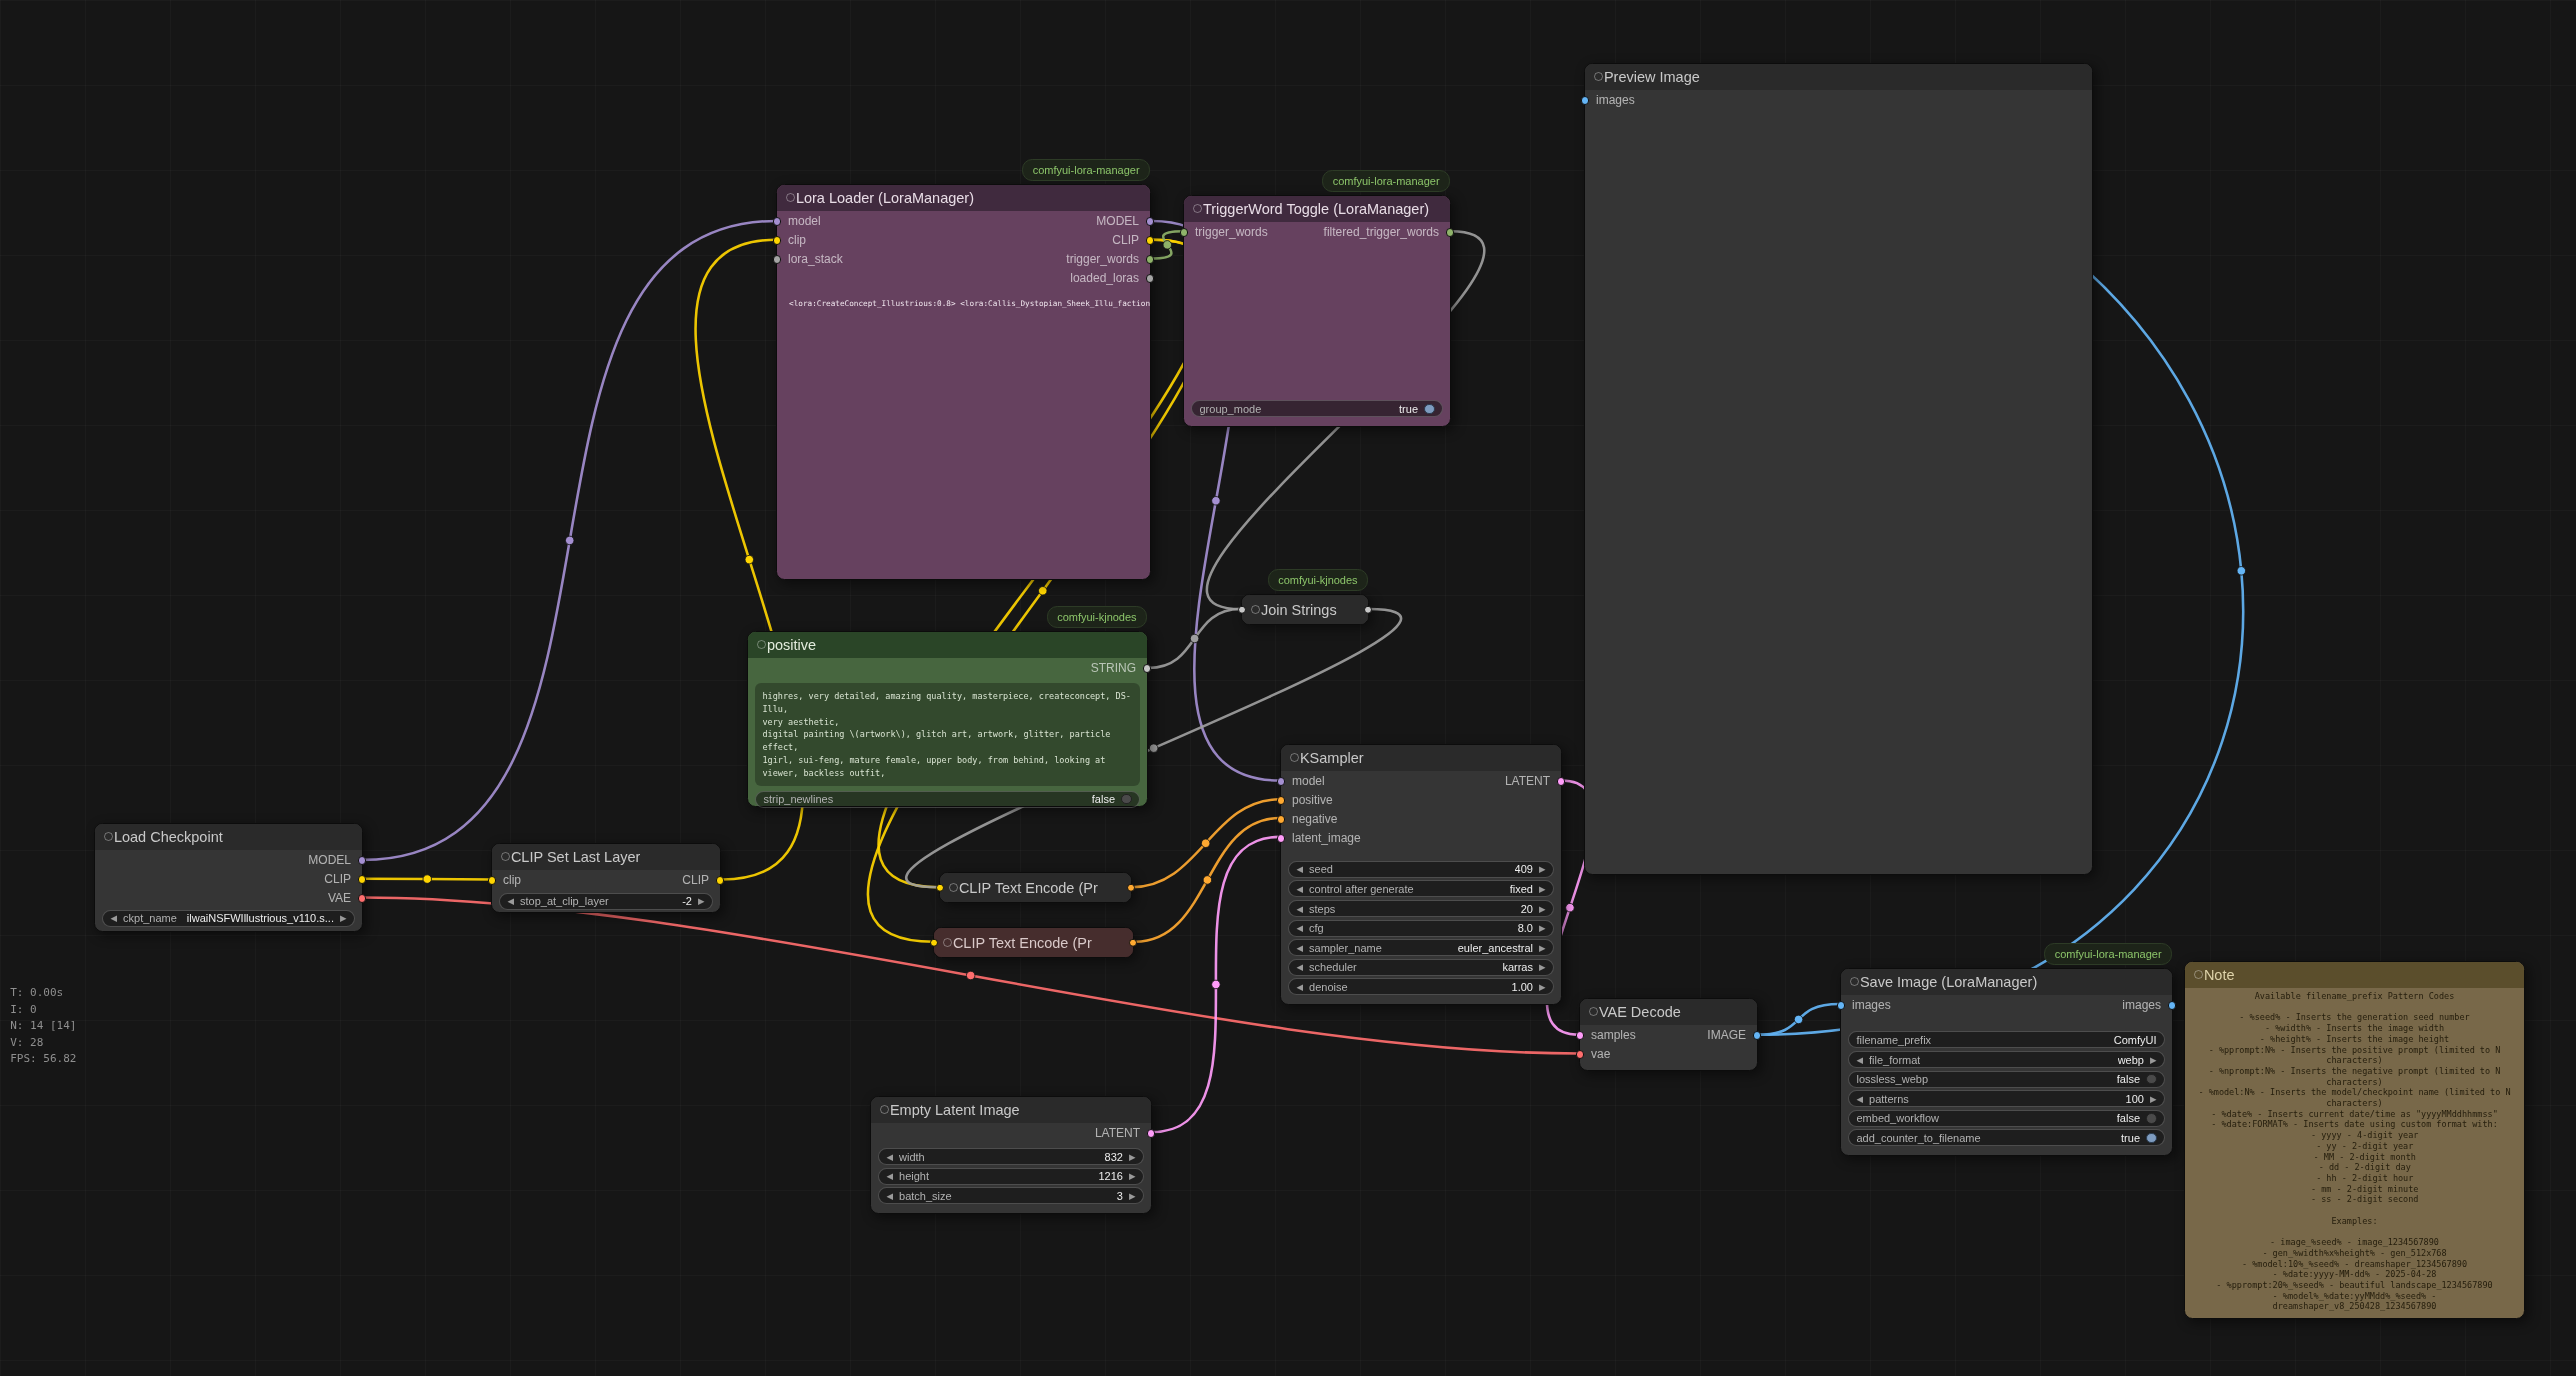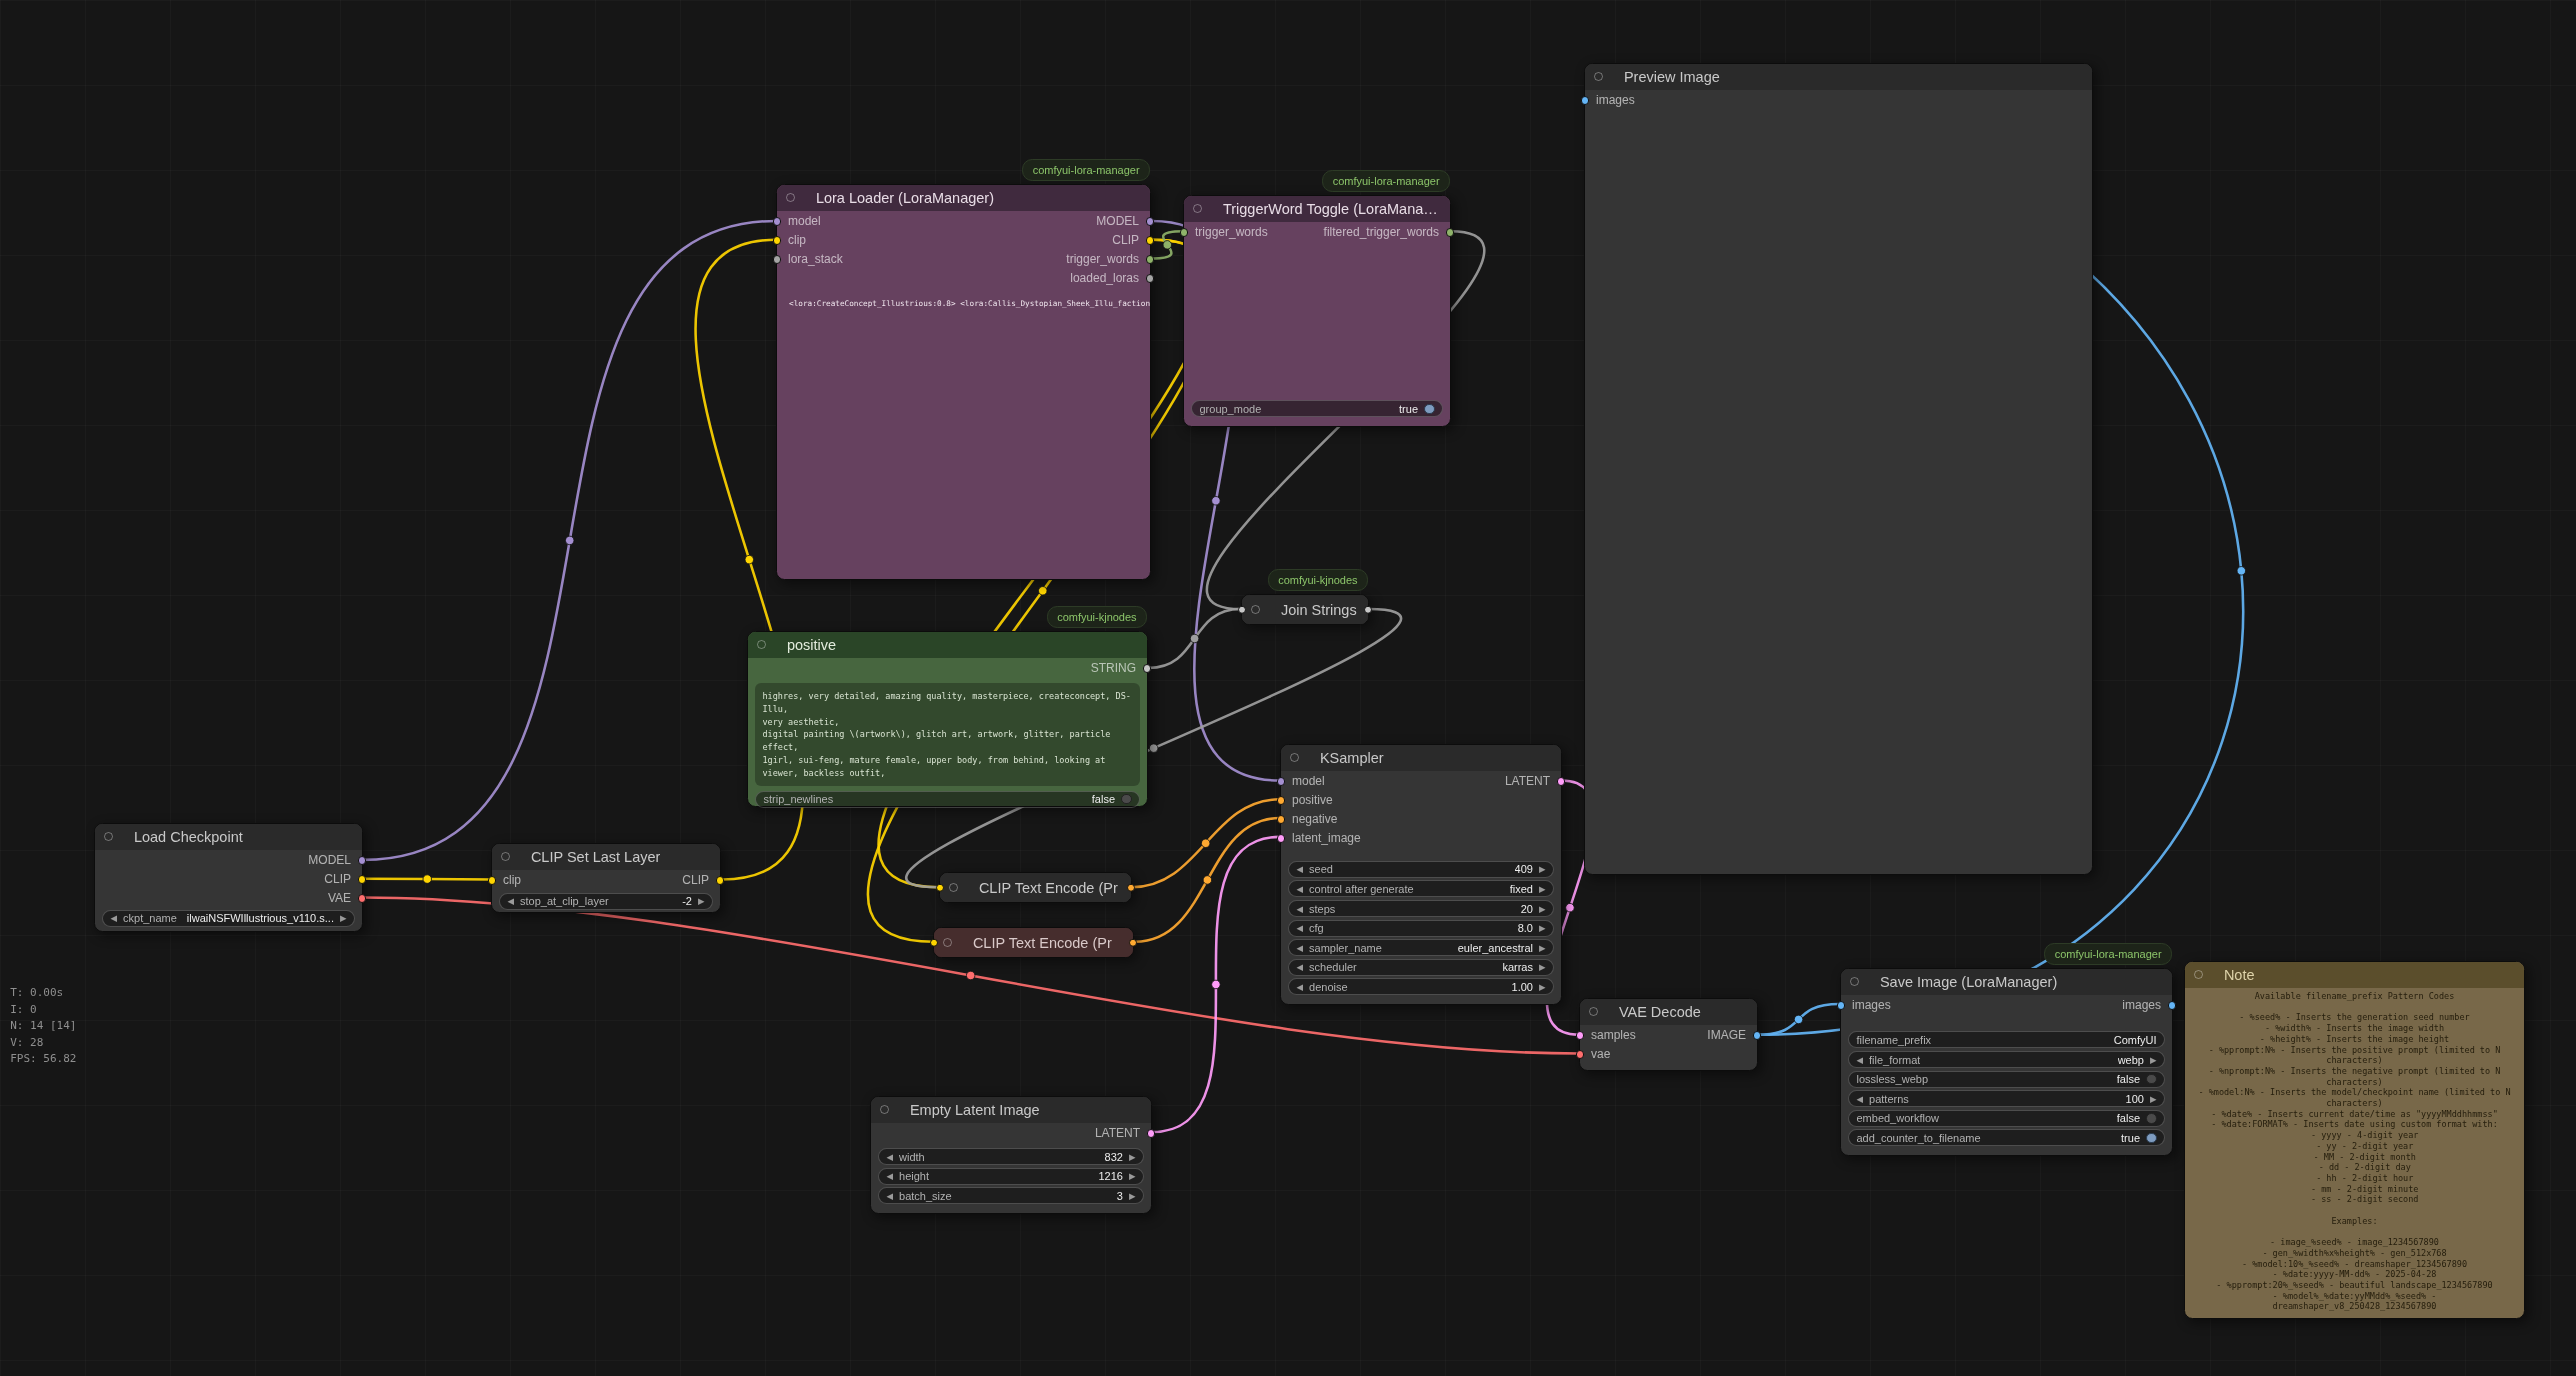--- a/index.html
+++ b/index.html
@@ -15,21 +15,21 @@
   #wires{position:absolute;left:0;top:0;z-index:1;}
   #graph{position:absolute;left:0;top:0;width:100%;height:100%;z-index:2;}
 
   .node{
     position:absolute;box-sizing:border-box;
     background:var(--body,#353535);
     border:0.9px solid #0c0c0c;border-radius:8.5px;
     box-shadow:3.4px 3.4px 12px rgba(0,0,0,0.45);
   }
   .node-header{
-    height:25.6px;display:flex;align-items:center;gap:21px;padding:0 8.5px;
+    height:25.6px;display:flex;align-items:center;gap:1px;padding:0 8.5px;
     background:var(--header,#2a2a2a);
     border-radius:7.7px 7.7px 0 0;box-sizing:border-box;
   }
   .node.collapsed .node-header{height:100%;border-radius:7.7px;}
   .collapse-dot{
     width:9.4px;height:9.4px;border-radius:50%;box-sizing:border-box;
     border:1.7px solid rgba(255,255,255,0.35);flex:0 0 auto;
   }
   .node-title{
     font-size:14.5px;color:var(--title,#c9c9c9);

